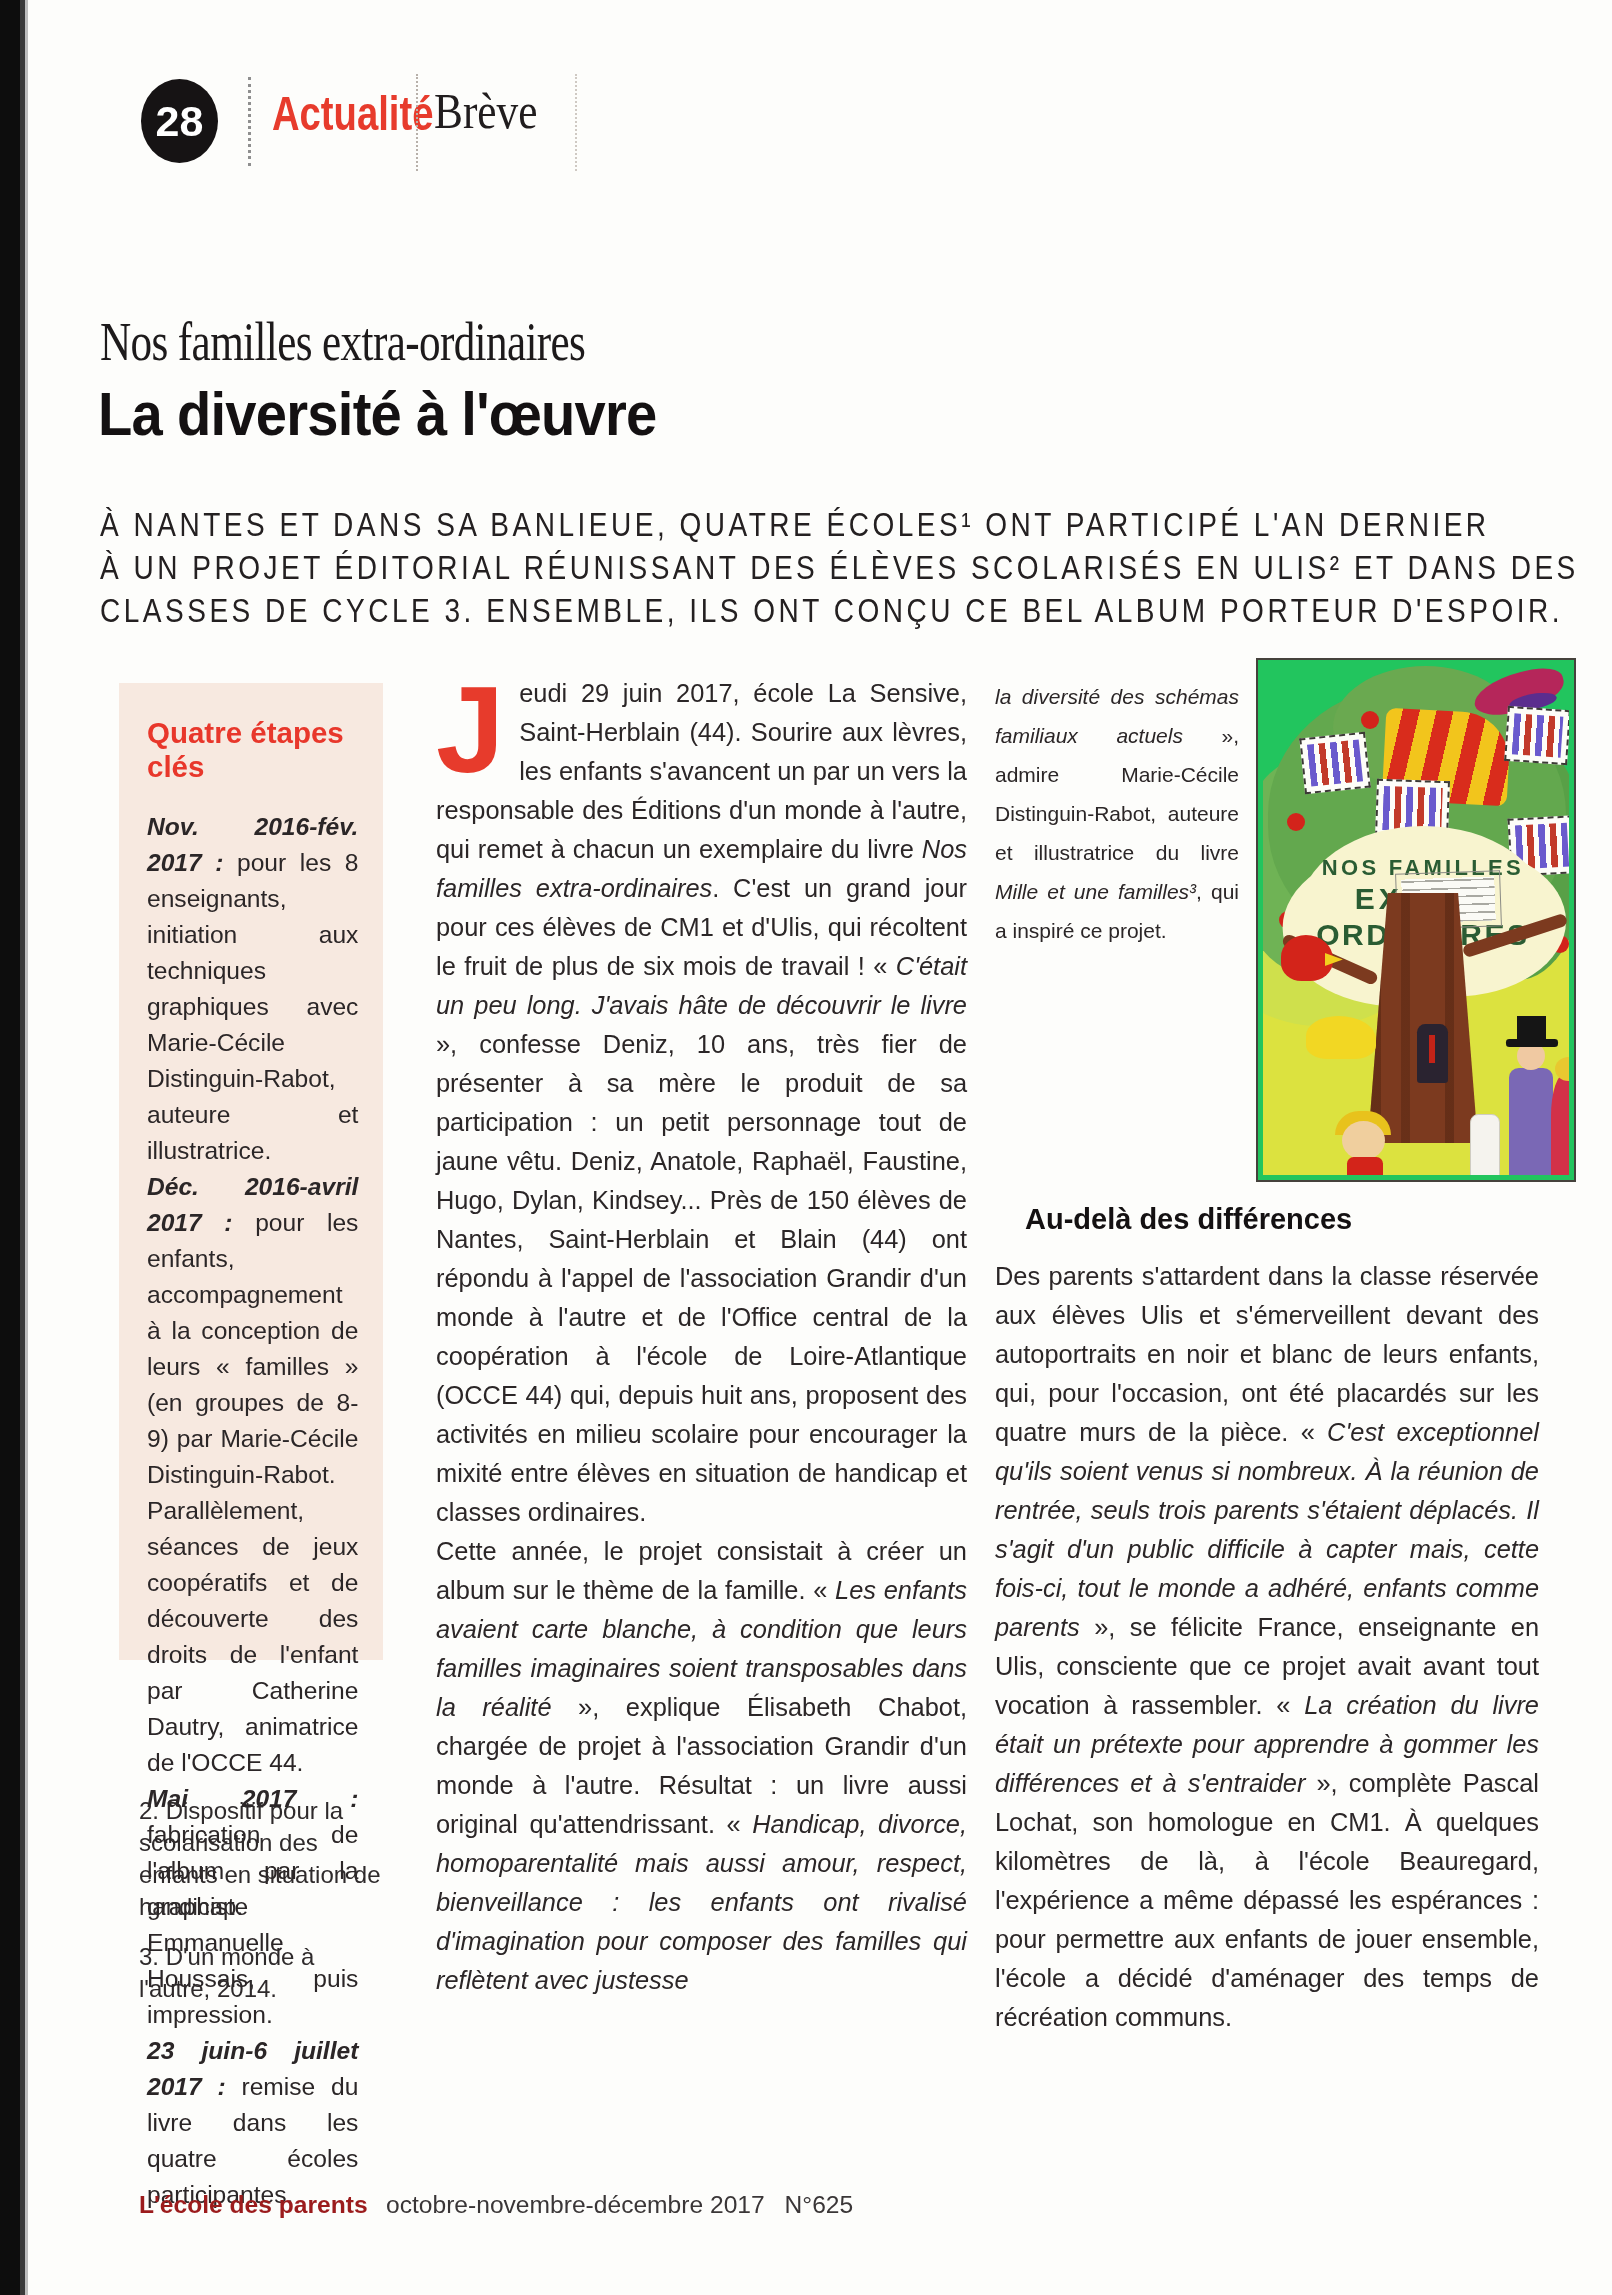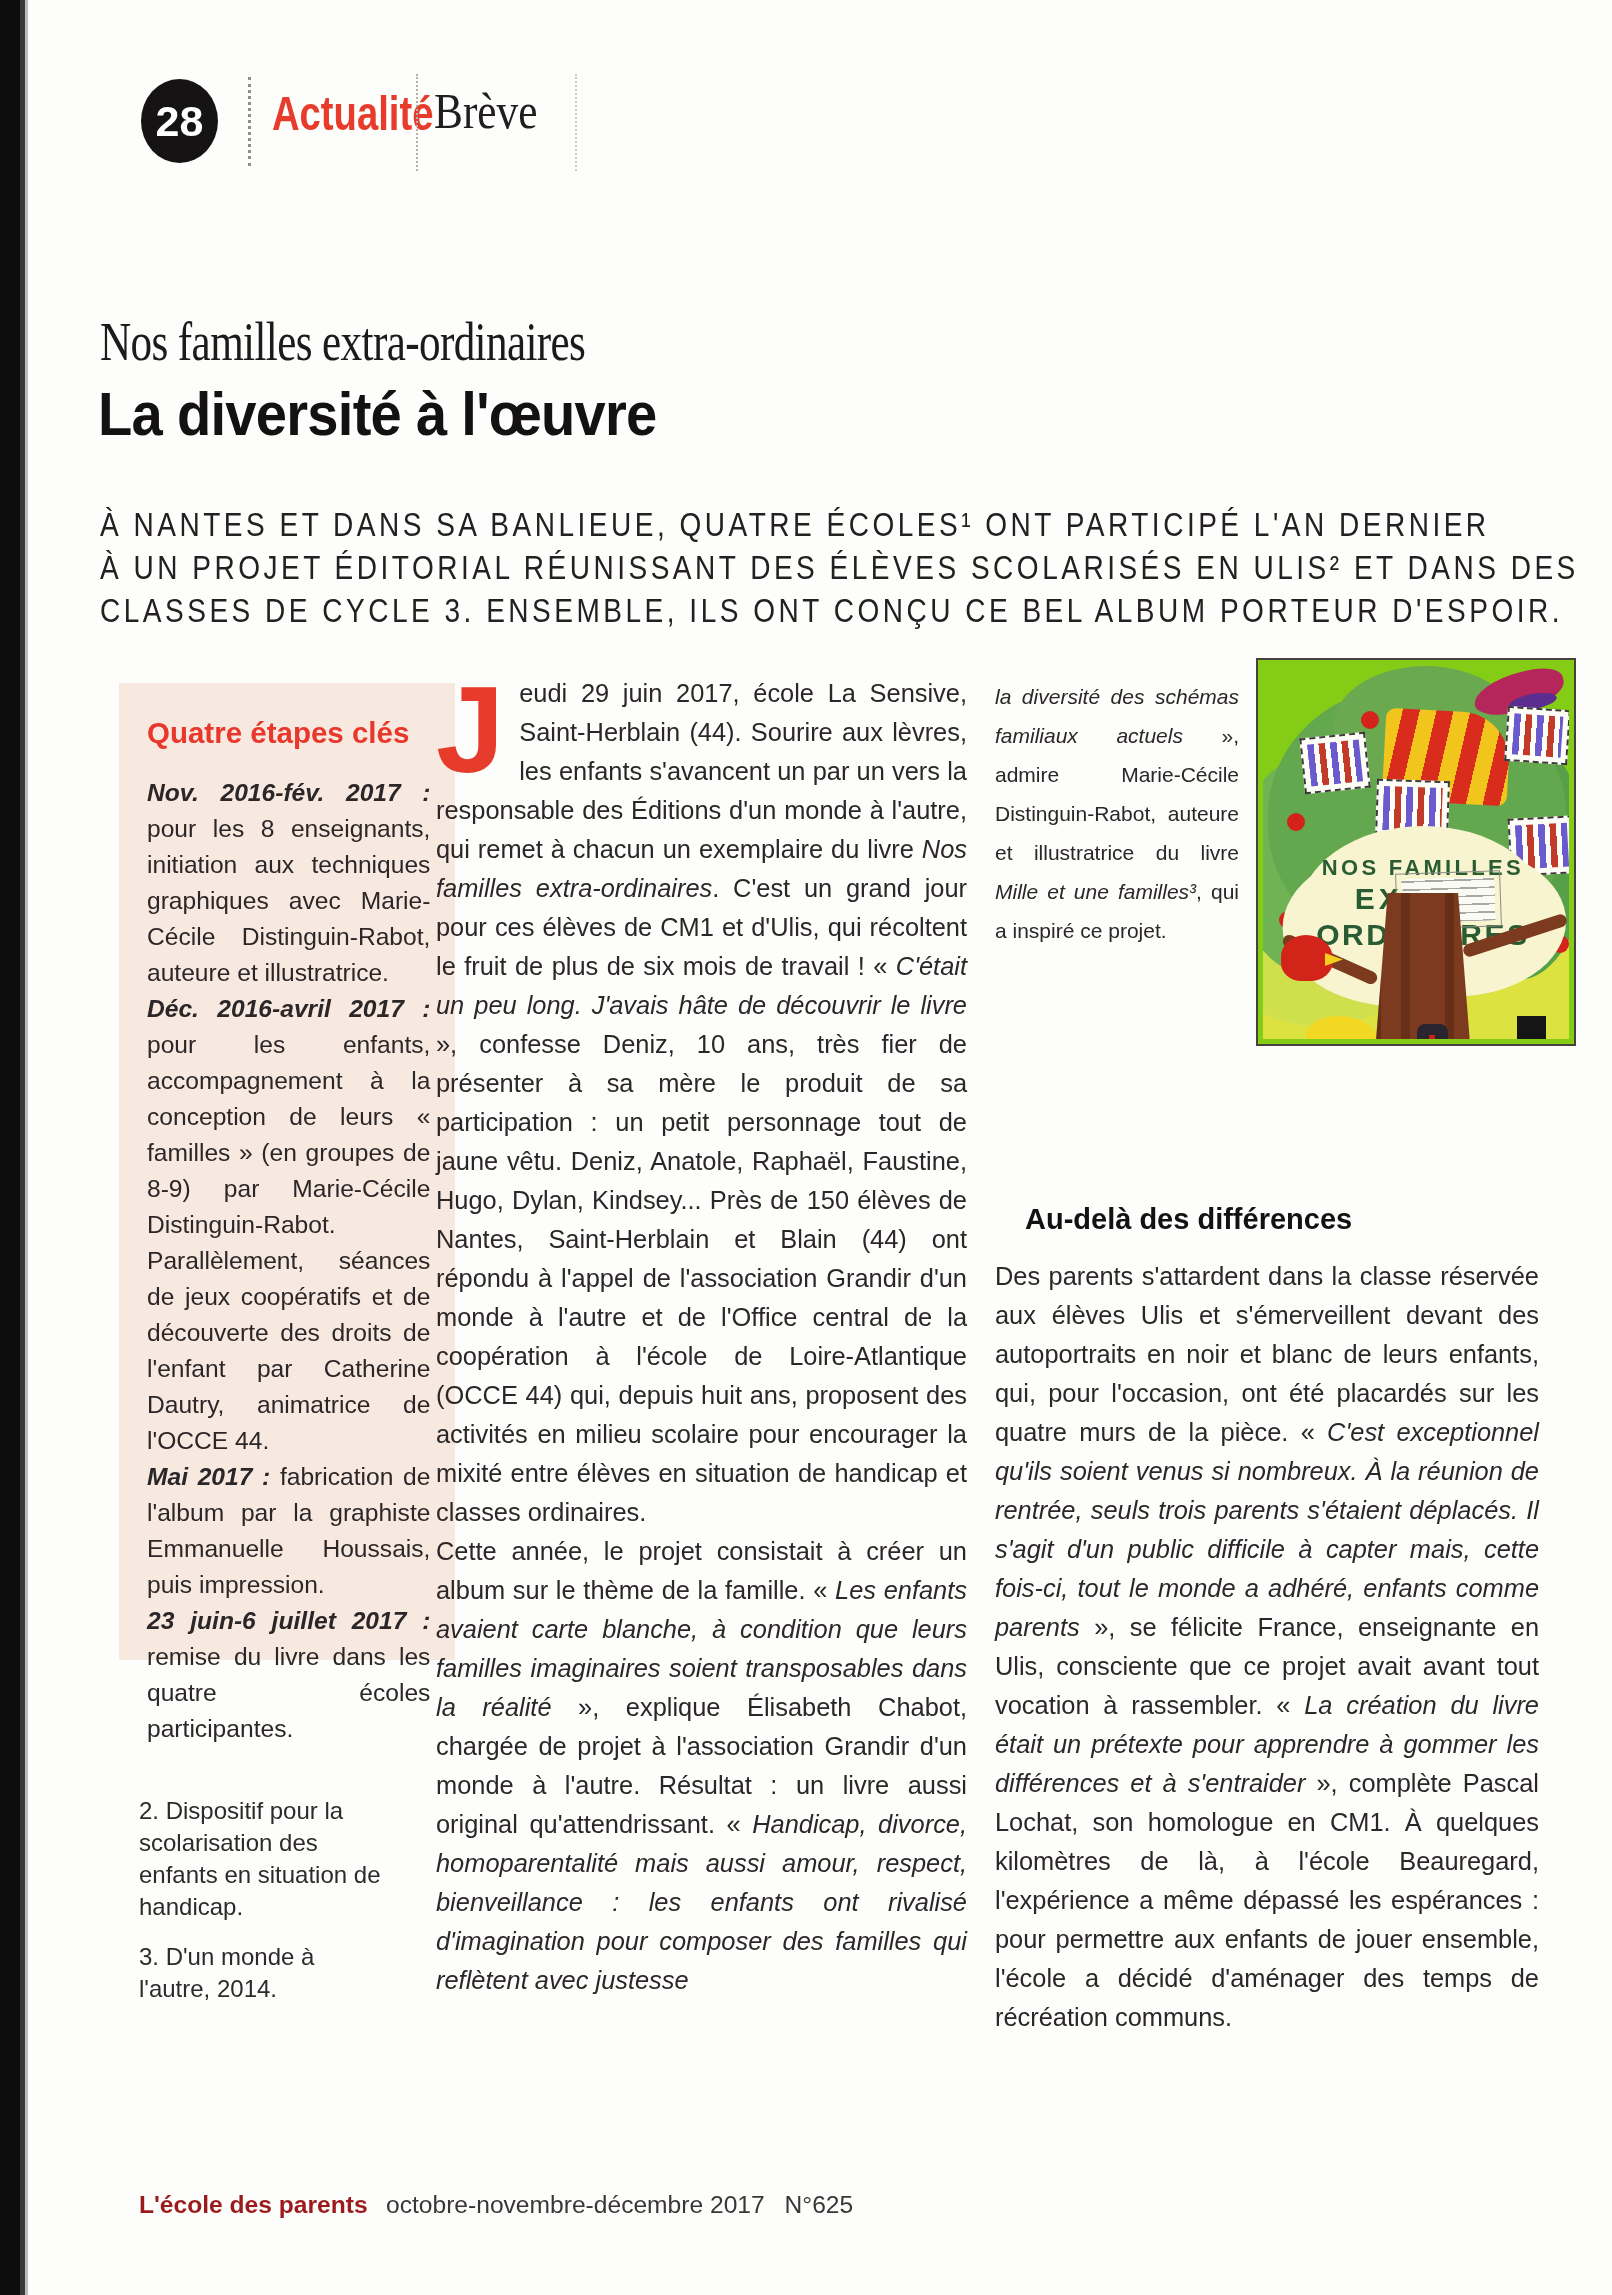--- a/index.html
+++ b/index.html
@@ -32,21 +32,21 @@
 
   
   .kicker{position:absolute;left:100px;top:311px;font-family:"Liberation Serif", serif;
     font-size:54px;color:#1d1a1b;transform:scaleX(0.8);transform-origin:left;letter-spacing:-0.8px;white-space:nowrap;}
   .title{position:absolute;left:98px;top:379px;font-size:61px;font-weight:bold;color:#141112;
     transform:scaleX(0.92);transform-origin:left;letter-spacing:-0.8px;white-space:nowrap;}
   .standfirst{position:absolute;left:100px;top:503px;font-size:33px;line-height:43px;color:#242021;}
   .standfirst .sf-line{transform:scaleX(0.85);transform-origin:left;white-space:nowrap;letter-spacing:4.1px;}
 
   
-  .sidebar-box{position:absolute;left:119px;top:683px;width:336px;height:977px;
+  .sidebar-box{position:absolute;left:119px;top:683px;width:264px;height:977px;
     background:#f7e9e0;padding:33px 24.6px 0 28px;box-sizing:border-box;}
   .sidebar-title{color:#e8372b;font-size:29.5px;font-weight:bold;margin:0 0 24.6px 0;}
   .sidebar-step{font-size:24.6px;line-height:36px;text-align:justify;hyphens:auto;-webkit-hyphens:auto;}
 
   
   .footnotes{position:absolute;left:139px;top:1795px;width:246px;font-size:24px;line-height:32px;color:#2e2a2b;}
   .footnotes p{margin:0 0 18px 0;}
 
   
   .col1{position:absolute;left:436px;top:674px;width:531px;font-size:25.4px;line-height:39px;
@@ -62,22 +62,22 @@
     text-align:justify;hyphens:auto;-webkit-hyphens:auto;}
   .byline{text-align:right;font-weight:bold;font-size:26px;margin-top:-39px;}
 
   
   .footer{position:absolute;left:139px;top:2191px;font-size:24.6px;}
   .footer .mag{font-weight:bold;color:#9b1b1c;text-align:right;}
   .footer .issue{color:#3a3637;margin-left:11.5px;}
   .footer .num{color:#3a3637;margin-left:13px;text-align:right;}
 
   
-  .book-cover{position:absolute;left:1256px;top:658px;width:320px;height:388px;
-    border:2.5px solid #45423c;background:#84cc16;box-sizing:border-box;}
+  .book-cover{position:absolute;left:1256px;top:658px;width:320px;height:524px;
+    border:2.5px solid #45423c;background:#22c55e;box-sizing:border-box;}
   .cover-art{position:absolute;inset:4.9px;overflow:hidden;}
   .cover-art > div{position:absolute;}
   .grass{left:-8.2px;top:220px;width:328px;height:303px;background:#dce23f;border-radius:40% 20% 0 0;}
   .grass-light{left:-33px;top:246px;width:180px;height:115px;background:#cfe04c;border-radius:50%;}
   .crown-left{left:-28px;top:90px;width:156px;height:221px;background:#6fb355;border-radius:50%;}
   .crown-right{left:185px;top:69px;width:139px;height:246px;background:#58a047;border-radius:50%;}
   .crown-main{left:4.9px;top:19.7px;width:298px;height:270px;background:#63a84e;border-radius:48%;}
   .crown-top{left:70px;top:1.6px;width:185px;height:123px;background:#6aa950;border-radius:50%;}
   .apple{width:18px;height:18px;background:#d3231b;border-radius:50%;}
   .bird-top{left:210px;top:8.2px;width:92px;height:38px;background:#b5265a;

